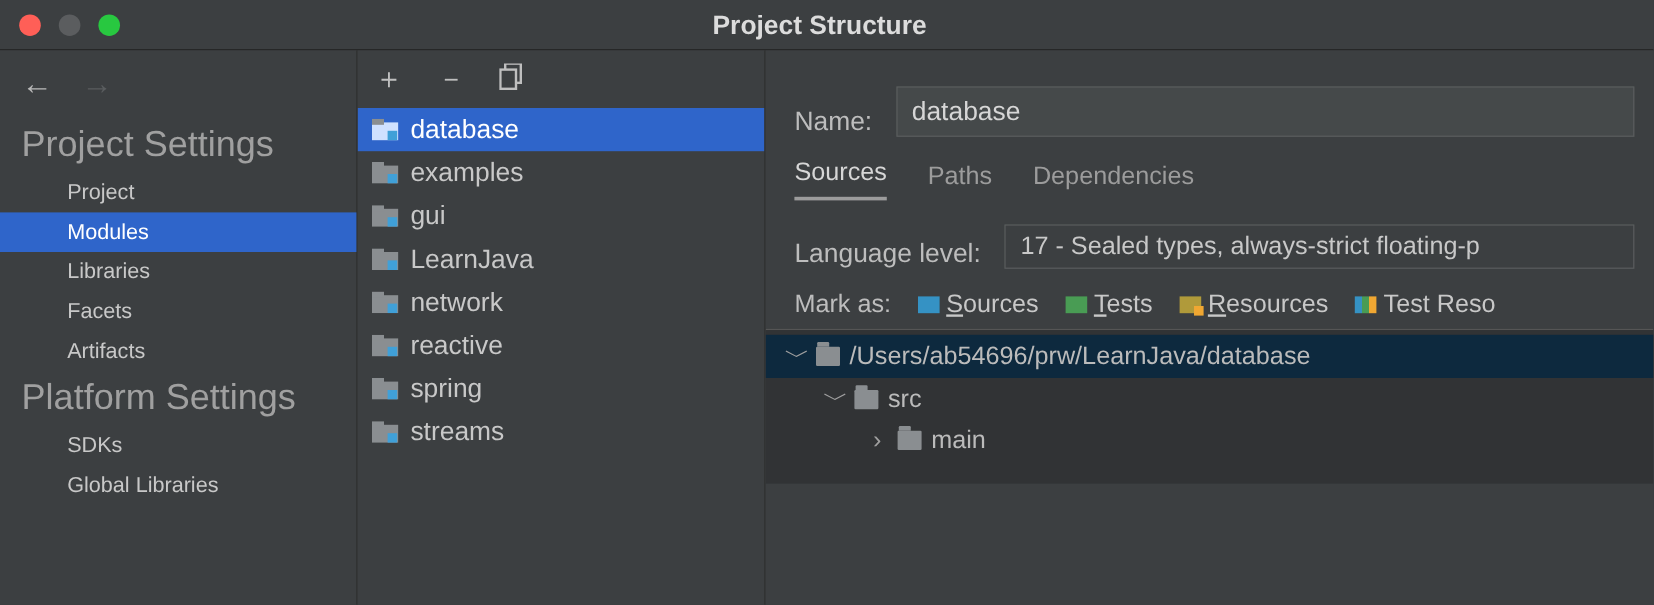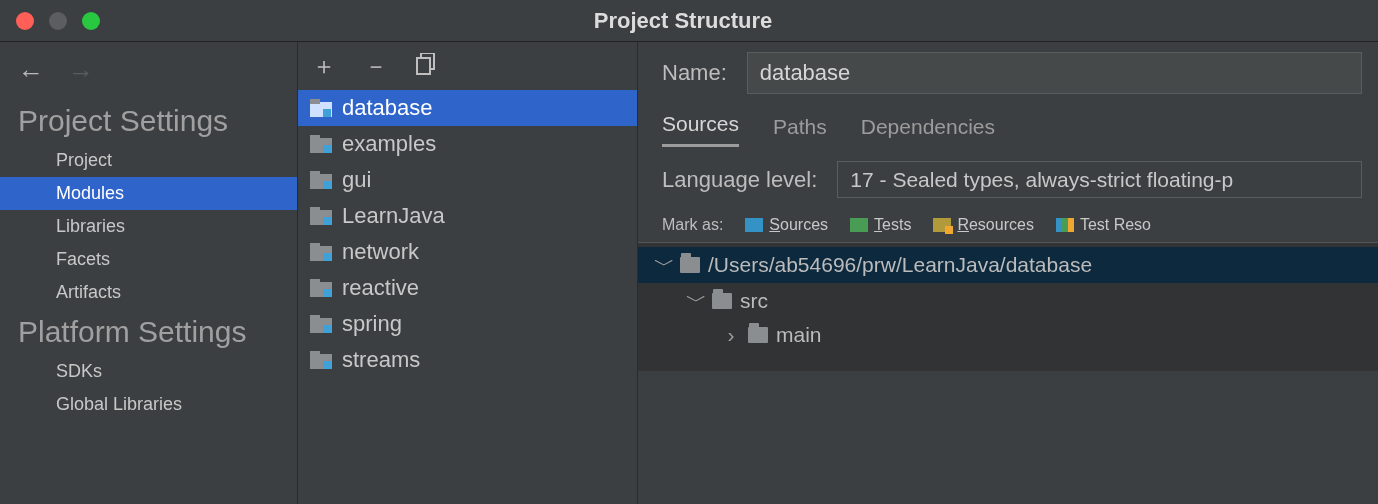--- a/index.html
+++ b/index.html
@@ -32,29 +32,29 @@
   .ml-toolbar { display: flex; align-items: center; gap: 28px; padding: 10px 14px 10px 14px; height: 48px; }
   .ml-toolbar .tbtn { color: #bfbfbf; font-size: 24px; line-height: 1; cursor: pointer; }
   .ml-items { flex: 1; overflow: hidden; }
   .ml-item { display: flex; align-items: center; gap: 10px; padding: 5px 12px; font-size: 22px; color: #c8c8c8; cursor: pointer; }
   .ml-item.selected { background: #2f65ca; color: #ffffff; }
   .ml-item.selected .modicon rect.base { fill: #cfe1ff; }
   .modicon { flex: 0 0 auto; }
 
   
   .detail { flex: 1; background: #3c3f41; padding: 10px 16px 0 24px; overflow: hidden; }
-  .row { display: flex; align-items: center; gap: 20px; margin-bottom: 18px; }
+  .row { display: flex; align-items: flex-end; gap: 20px; margin-bottom: 18px; margin-top: 20px; }
   .lbl { font-size: 22px; color: #bdbdbd; }
   .input { flex: 1; height: 42px; background: #45494a; border: 1px solid #5a5d5e; color: #d6d6d6; font-size: 22px; padding: 4px 12px; }
   .tabs { display: flex; gap: 34px; align-items: flex-end; margin: 6px 0 14px 0; }
   .tab { font-size: 21px; color: #9c9c9c; padding-bottom: 8px; cursor: pointer; }
   .tab.active { color: #d6d6d6; border-bottom: 3px solid #9c9c9c; }
   .select { flex: 1; height: 37px; background: #3c3f41; border: 1px solid #5a5d5e; color: #c8c8c8; font-size: 21px; padding: 4px 12px; display: flex; align-items: center; overflow: hidden; white-space: nowrap; }
 
-  .markas { display: flex; align-items: flex-end; gap: 22px; margin-top: 4px; margin-bottom: 8px; font-size: 16px; }
+  .markas { display: flex; align-items: flex-end; gap: 22px; margin-top: 4px; margin-bottom: 8px; font-size: 21px; }
   .markas .lbl2 { color: #bdbdbd; }
   .mk { display: inline-flex; align-items: center; gap: 6px; color: #c8c8c8; cursor: pointer; }
   .mk .u { text-decoration: underline; }
   .swatch { width: 18px; height: 14px; display: inline-block; }
   .sw-blue   { background: #3592c4; }
   .sw-green  { background: #499c54; }
   .sw-yellow { background: #b09a3a; position: relative; }
   .sw-yellow::after { content:""; position:absolute; right:-2px; bottom:-2px; width:8px; height:8px; background:#f0a732; }
   .sw-multi  { background: linear-gradient(90deg,#3592c4 33%, #499c54 33% 66%, #f0a732 66%); }
 

